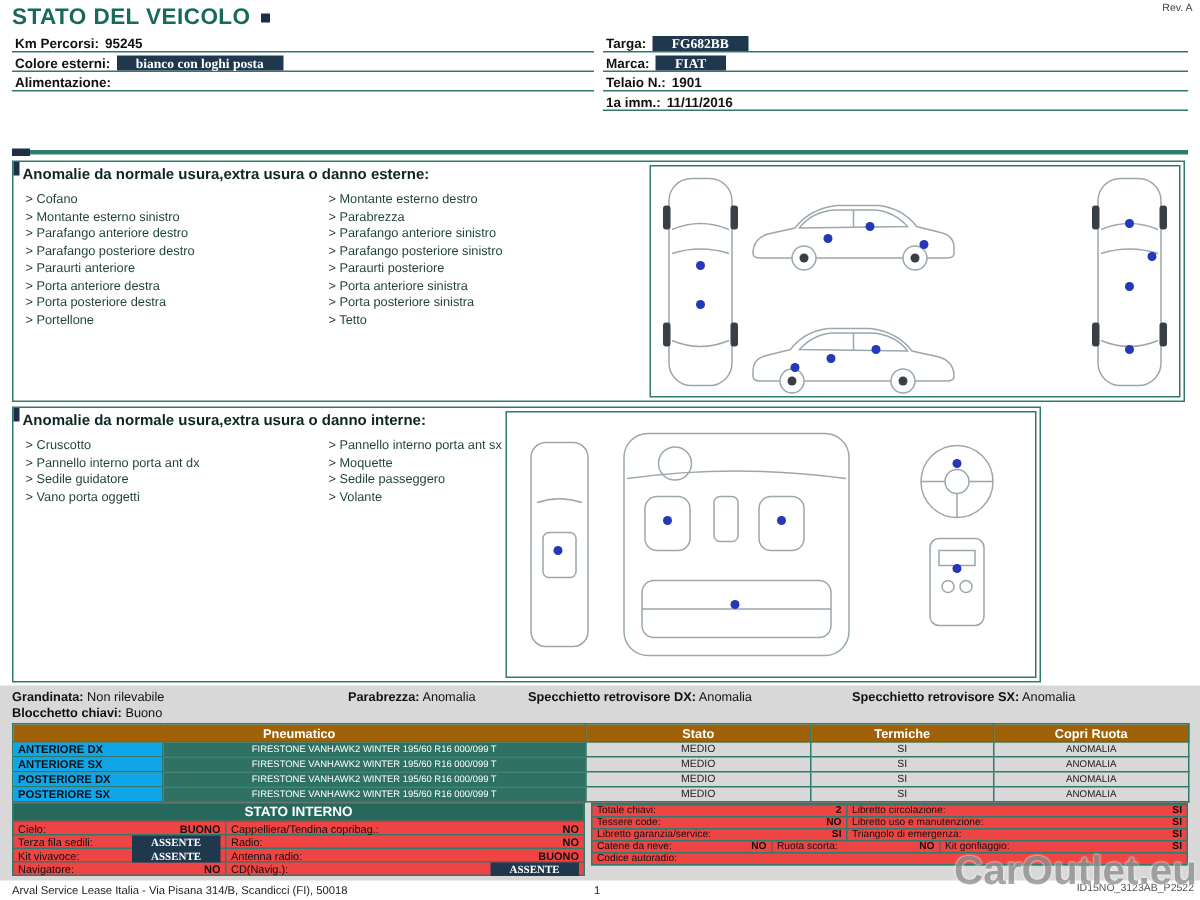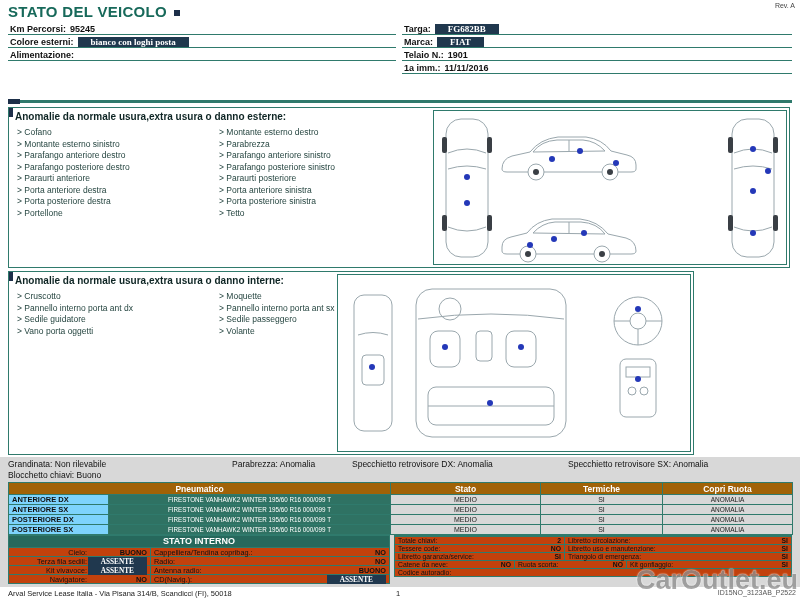--- a/index.html
+++ b/index.html
@@ -42,44 +42,44 @@
 
   
   .graybg{position:absolute;left:0;top:457px;width:800px;height:130px;background:#d8d8d8;}
 
   
   .summary{position:absolute;left:0;top:457px;width:800px;height:24px;font-size:8.5px;color:#111;}
   .sline{position:absolute;white-space:nowrap;}
   .sl1{top:2px;}
   .sl2{top:13px;left:8px;}
   .p1{left:8px;}.p2{left:232px;}.p3{left:352px;}.p4{left:568px;}
-  .sline .label{font-weight:normal;}
+  .sline .label{font-weight:bold;}
 
   
   .tyres{position:absolute;left:8px;top:482px;border-collapse:collapse;}
   .tyres th,.tyres td{border:1px solid #2f7a6c;padding:0;box-sizing:border-box;}
   .tyres th{background:#a16207;color:#fff;font-size:8.5px;height:12px;font-weight:bold;}
   .tyres td{height:9px;line-height:9px;}
-  .tpos{background:#7dd3fc;font-weight:bold;font-size:7.5px;padding-left:3px !important;width:100px;}
+  .tpos{background:#0ea5e9;font-weight:bold;font-size:7.5px;padding-left:3px !important;width:100px;}
   .tdesc{background:#2f7263;color:#fff;font-size:6.3px;text-align:center;width:282px;}
   .tstato{font-size:7px;text-align:center;color:#222;width:150px;}
   .tterm{font-size:7px;text-align:center;color:#222;width:122px;}
   .tcopri{font-size:6.5px;text-align:center;color:#222;width:130px;}
 
   
-  .btable{position:absolute;top:535px;border:1px solid #2f7a6c;background:#c2410c;box-sizing:border-box;}
+  .btable{position:absolute;top:535px;border:1px solid #2f7a6c;background:#ef4444;box-sizing:border-box;}
   #bt-left{left:8px;width:382px;}
   #bt-right{left:394px;width:398px;}
   .bhead{background:#26685c;color:#fff;font-weight:bold;font-size:9px;text-align:center;height:11px;line-height:11px;}
   .brow{display:flex;border-top:1px solid #2f7a6c;font-size:7.3px;height:9px;line-height:9px;align-items:center;box-sizing:border-box;}
   .brow-r{font-size:6.8px;height:8px;line-height:8px;}
   .bl{padding-left:3px;box-sizing:border-box;white-space:nowrap;overflow:hidden;}
   .bv{text-align:right;padding-right:3px;font-weight:bold;border-right:1px solid #2f7a6c;box-sizing:border-box;white-space:nowrap;}
   .brow .bv:last-child{border-right:none;}
-  .w1{width:78px;text-align:right;}.w2{width:64px;}.w3{width:148px;}.w4{flex:1;}
+  .w1{width:78px;}.w2{width:64px;}.w3{width:148px;}.w4{flex:1;}
   .rw1{width:112px;}.rw2{width:58px;}.rw3{width:162px;}.rw4{flex:1;}
   .q1{width:84px;}.q2{width:36px;}.q3{width:76px;}.q4{width:36px;}.q5{width:96px;}.q6{flex:1;}
   .wide{flex:1;}
 
   
   .footer-company{position:absolute;left:8px;top:589px;font-size:7.5px;color:#222;}
   .footer-page{position:absolute;left:396px;top:589px;font-size:7.5px;color:#222;}
   .footer-id{position:absolute;right:4px;top:589px;font-size:7px;color:#555;}
   .watermark{position:absolute;right:2px;top:565px;font-size:27px;font-weight:bold;color:#8f8f8f;
              opacity:.78;z-index:50;text-shadow:0 0 1px #fff,0 0 2px #fff;}
@@ -215,22 +215,22 @@
 <div class="panel" id="panel-int">
   <div class="edge-mark"></div>
   <div class="panel-title">Anomalie da normale usura,extra usura o danno interne:</div>
   <div class="icol c1">
     <div class="item">Cruscotto</div>
     <div class="item">Pannello interno porta ant dx</div>
     <div class="item">Sedile guidatore</div>
     <div class="item">Vano porta oggetti</div>
   </div>
   <div class="icol c2">
+    <div class="item">Pannello interno porta ant sx</div>
     <div class="item">Moquette</div>
-    <div class="item">Pannello interno porta ant sx</div>
     <div class="item">Sedile passeggero</div>
     <div class="item">Volante</div>
   </div>
   <div class="diagbox" id="diag-int">
     <svg width="352" height="176" viewBox="0 0 352 176">
       <g class="car-stroke">
         <rect x="16" y="20" width="38" height="136" rx="10"></rect>
         <path d="M20 60 Q35 55 50 60"></path>
         <rect x="24" y="80" width="22" height="30" rx="4"></rect>
       </g>

